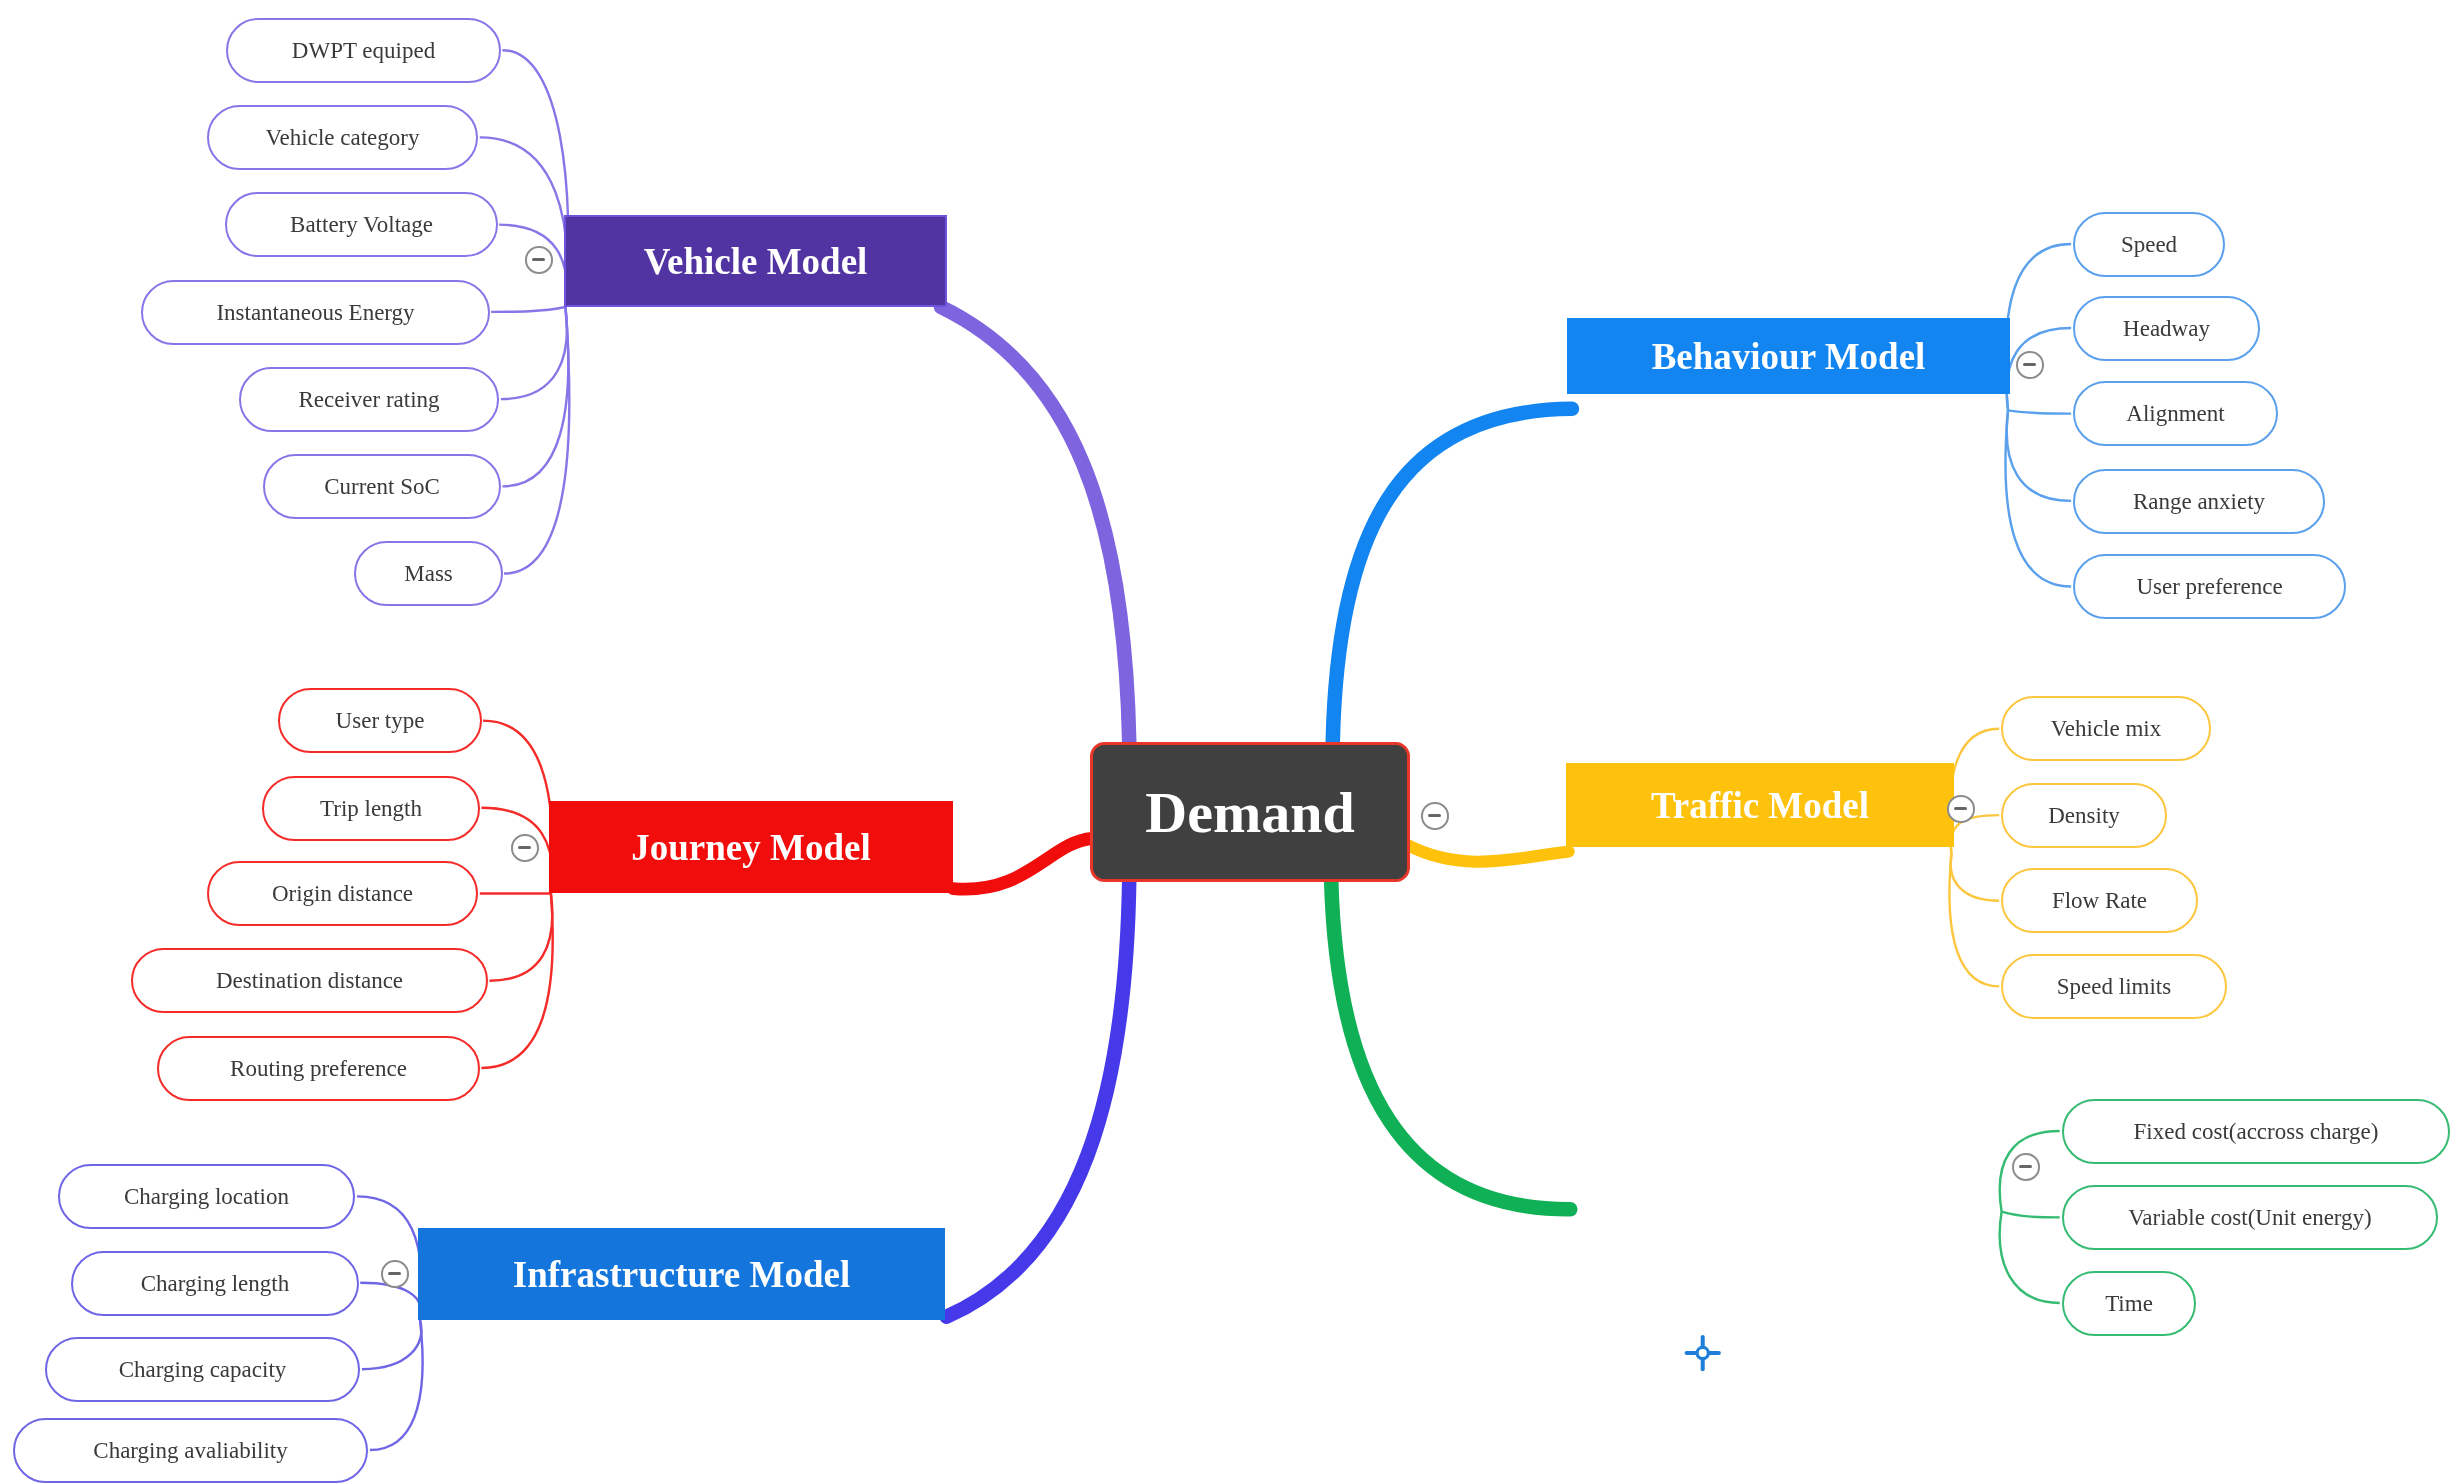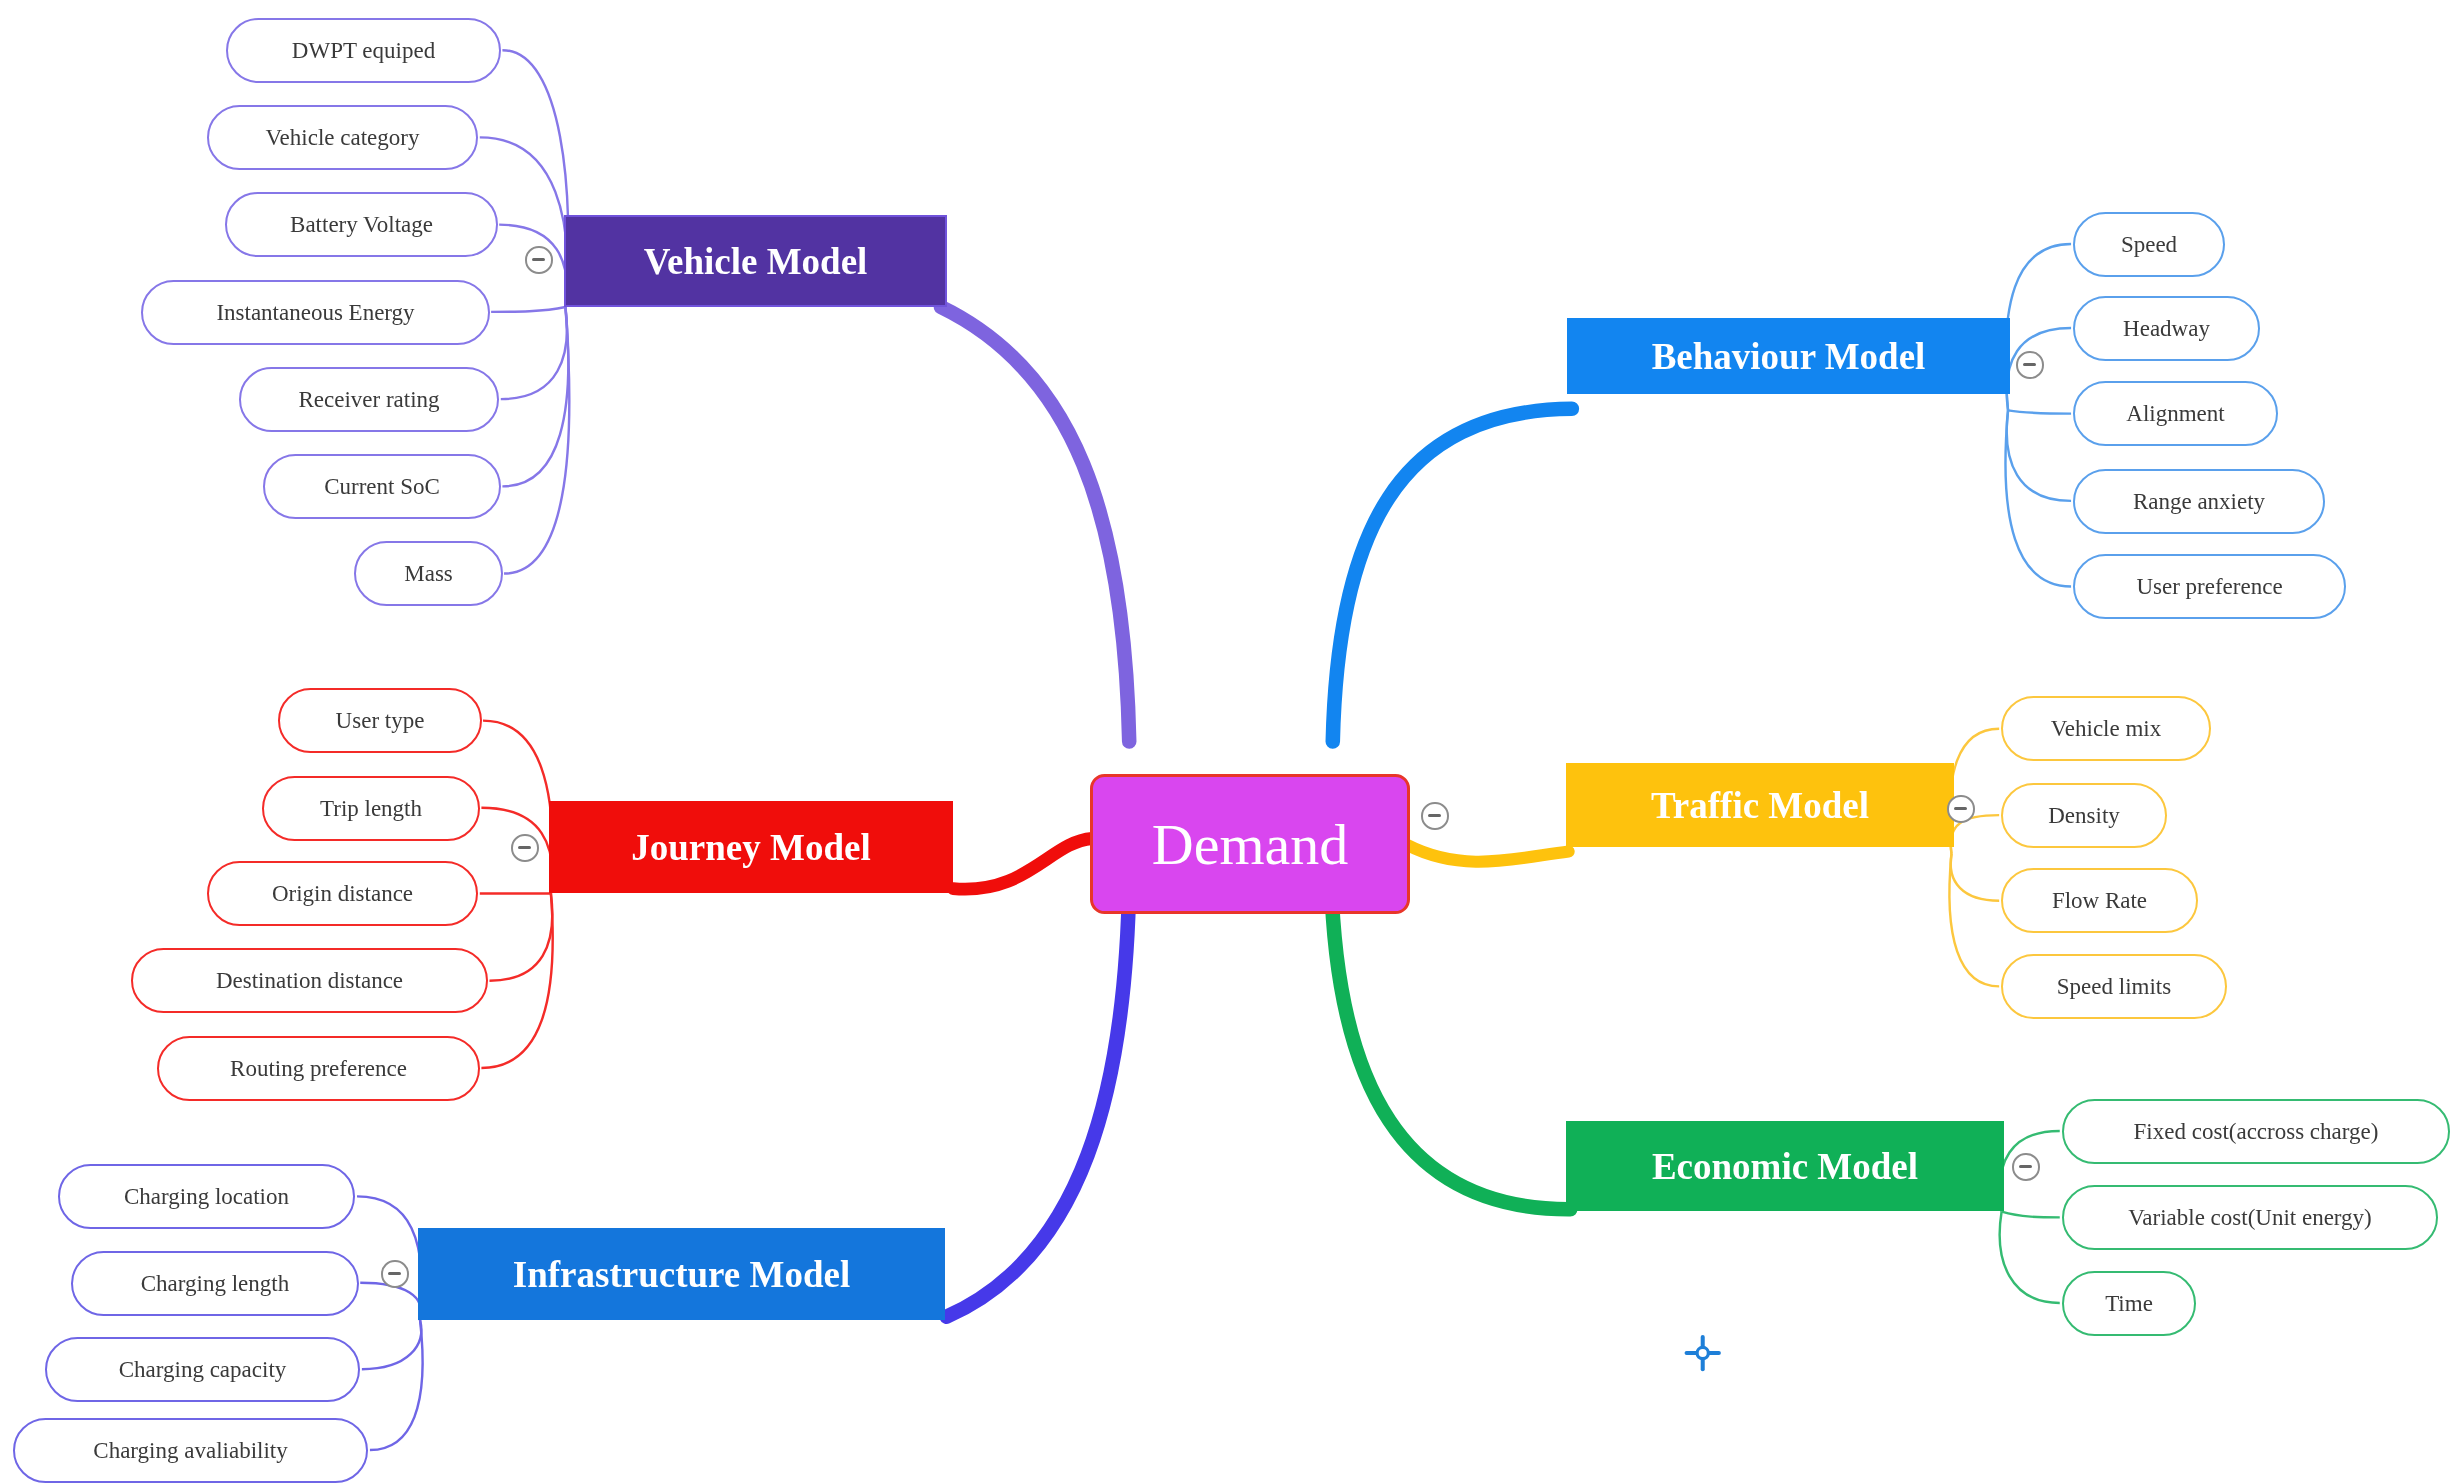--- a/index.html
+++ b/index.html
@@ -20,23 +20,23 @@
   .box{position:absolute;display:flex;align-items:center;justify-content:center;
        box-sizing:border-box;color:#ffffff;font-weight:bold;font-size:37px;z-index:3;font-family:Liberation Serif, serif;}
   .box-vehicle{background:#5233A2;border:2.4px solid #7053DB;}
   .box-journey{background:#F00D0B;}
   .box-infrastructure{background:#1476DC;}
   .box-behaviour{background:#1285F0;}
   .box-traffic{background:#FEC20D;}
   .box-economic{background:#10B057;}
 
   .root{position:absolute;left:1090px;top:742px;width:320px;height:140px;
-        background:#d946ef;border:3.2px solid #E8362A;border-radius:14.5px;
+        background:#404040;border:3.2px solid #E8362A;border-radius:14.5px;
         display:flex;align-items:center;justify-content:center;box-sizing:border-box;
-        color:#fff;font-weight:normal;font-size:58px;z-index:4;margin-top:32px;}
+        color:#fff;font-weight:bold;font-size:58px;z-index:4;}
 
   .minus{position:absolute;width:27.5px;height:27.5px;border-radius:50%;background:#fff;
          border:2.4px solid #8c8c8c;box-sizing:border-box;display:flex;align-items:center;
          justify-content:center;z-index:5;cursor:pointer;}
   .minus::after{content:"";width:13px;height:3.2px;background:#666;border-radius:1.6px;}
 </style>
 </head>
 <body>
 
 <div class="canvas">
@@ -114,23 +114,20 @@
   <div class="box box-behaviour" style="left:1567px;top:318px;width:443px;height:76px">
     <span>Behaviour Model</span>
   </div>
   <div class="minus" style="left:2016px;top:351px"></div>
 
   <div class="box box-traffic" style="left:1566px;top:763px;width:388px;height:84px">
     <span>Traffic Model</span>
   </div>
   <div class="minus" style="left:1947px;top:795px"></div>
 
-  <div class="box box-economic" style="left:1566px;top:1121px;width:438px;height:90px">
-    <span>Economic Model</span>
-  </div>
   <div class="minus" style="left:2012px;top:1153px"></div>
 
   <div class="pill v" style="left:226px;top:18px;width:275px">
       <span>DWPT equiped</span>
     </div>
   <div class="pill v" style="left:207px;top:105px;width:271px">
       <span>Vehicle category</span>
     </div>
   <div class="pill v" style="left:225px;top:192px;width:273px">
       <span>Battery Voltage</span>

